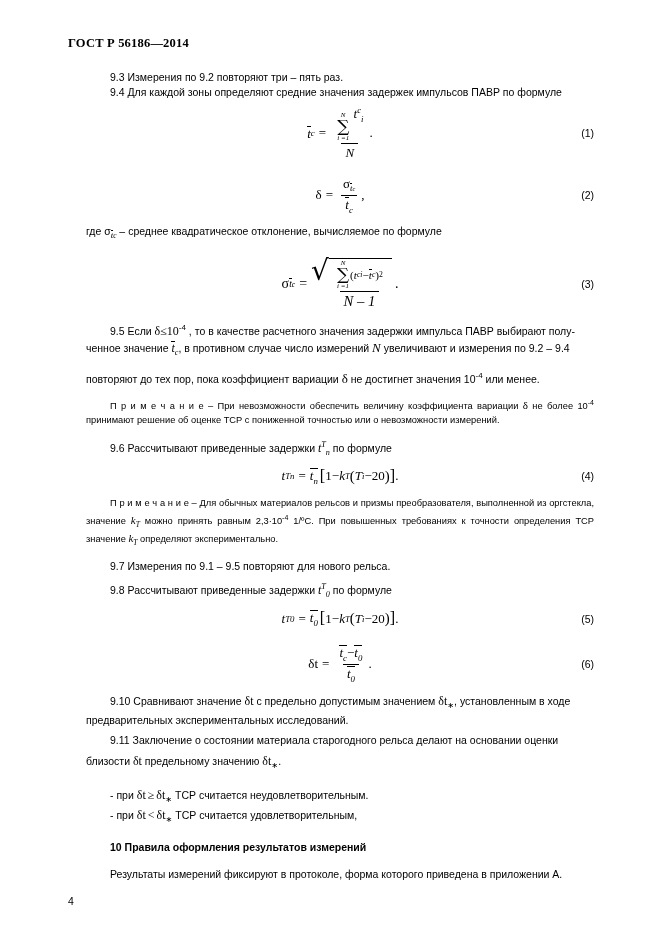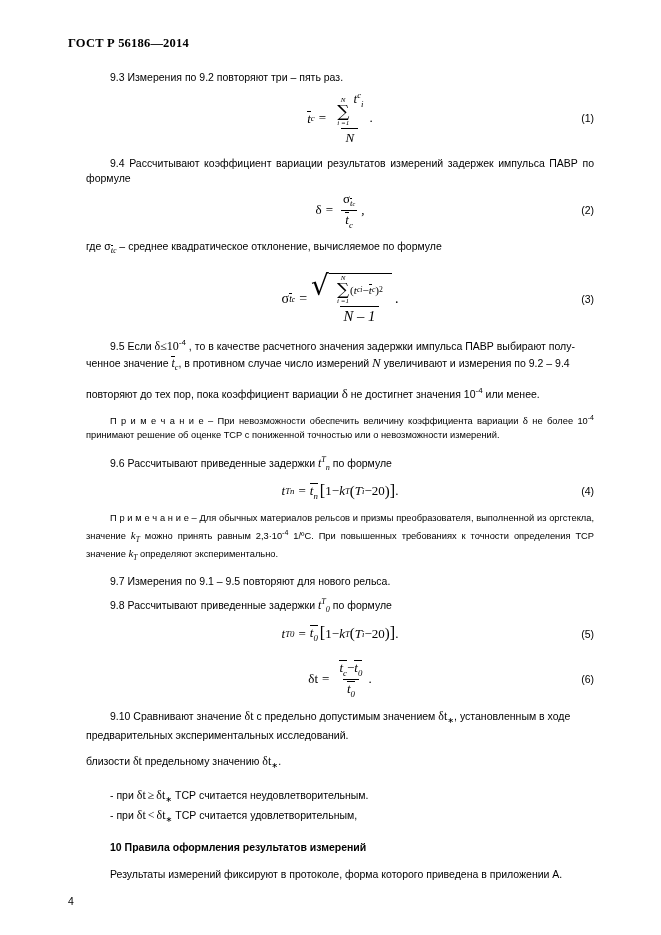--- a/index.html
+++ b/index.html
@@ -169,20 +169,21 @@
 <body>
 
 <div class="page">
 
   <div class="header">ГОСТ Р 56186—2014</div>
 
   <div class="content">
 
     <p class="para">9.3 Измерения по 9.2 повторяют три – пять раз.</p>
 
+    <p class="para">9.4 Для каждой зоны определяют средние значения задержек импульсов ПАВР по формуле</p>
 
     <div class="spacer-s"></div>
 
     <div class="eqrow">
       <span class="formula">
         <span class="ovl"><span>t</span></span>
           <span class="sub">c</span>
         <span style="font-style:normal; margin:0 4px;">=</span>
         <span class="frac">
           <span class="num">
@@ -195,21 +196,20 @@
           </span>
           <span class="den"><span>N</span></span>
         </span>
         <span style="font-style:normal;">.</span>
       </span>
       <span class="eqnum">(1)</span>
     </div>
 
     <div class="spacer-m"></div>
 
-    <p class="para">9.4 Рассчитывают коэффициент вариации результатов измерений задержек импульса ПАВР по формуле</p>
 
     <div class="spacer-s"></div>
 
     <div class="eqrow">
       <span class="formula">
         <span style="font-style:normal;">δ</span>
         <span style="font-style:normal; margin:0 4px;">=</span>
         <span class="frac">
           <span class="num"><span style="font-style:normal;">σ</span><span class="sub"><span class="ovl">t</span><span style="font-size:0.7em;">c</span></span></span>
           <span class="den"><span class="ovl">t</span><span class="sub">c</span></span>
@@ -373,20 +373,21 @@
 
     <div class="spacer-m"></div>
 
     <p class="para">
       <span>9.10 Сравнивают значение </span><span class="inline-m" style="font-style:normal;">δt</span><span> с  предельно допустимым значением </span><span class="inline-m" style="font-style:normal;"><span>δt</span><span class="sub" style="font-style:normal;">∗</span></span><span>, установленным в ходе</span>
     </p>
     <p class="para noindent">предварительных экспериментальных исследований.</p>
 
     <div class="spacer-s"></div>
 
+    <p class="para">9.11 Заключение о состоянии материала старогодного рельса делают на основании оценки</p>
     <p class="para noindent" style="line-height:26px;">
       <span>близости </span><span class="inline-m" style="font-style:normal;">δt</span><span> предельному значению </span><span class="inline-m" style="font-style:normal;"><span>δt</span><span class="sub" style="font-style:normal;">∗</span></span><span>.</span>
     </p>
 
     <div class="spacer-s"></div>
 
     <p class="dash-item" style="margin-top:4px;">
       <span>- при </span><span class="inline-m" style="font-style:normal;"><span>δt</span><span style="font-style:normal; margin:0 2px;">≥</span><span>δt</span><span class="sub" style="font-style:normal;">∗</span></span><span> ТСР считается неудовлетворительным.</span>
     </p>
     <p class="dash-item">

